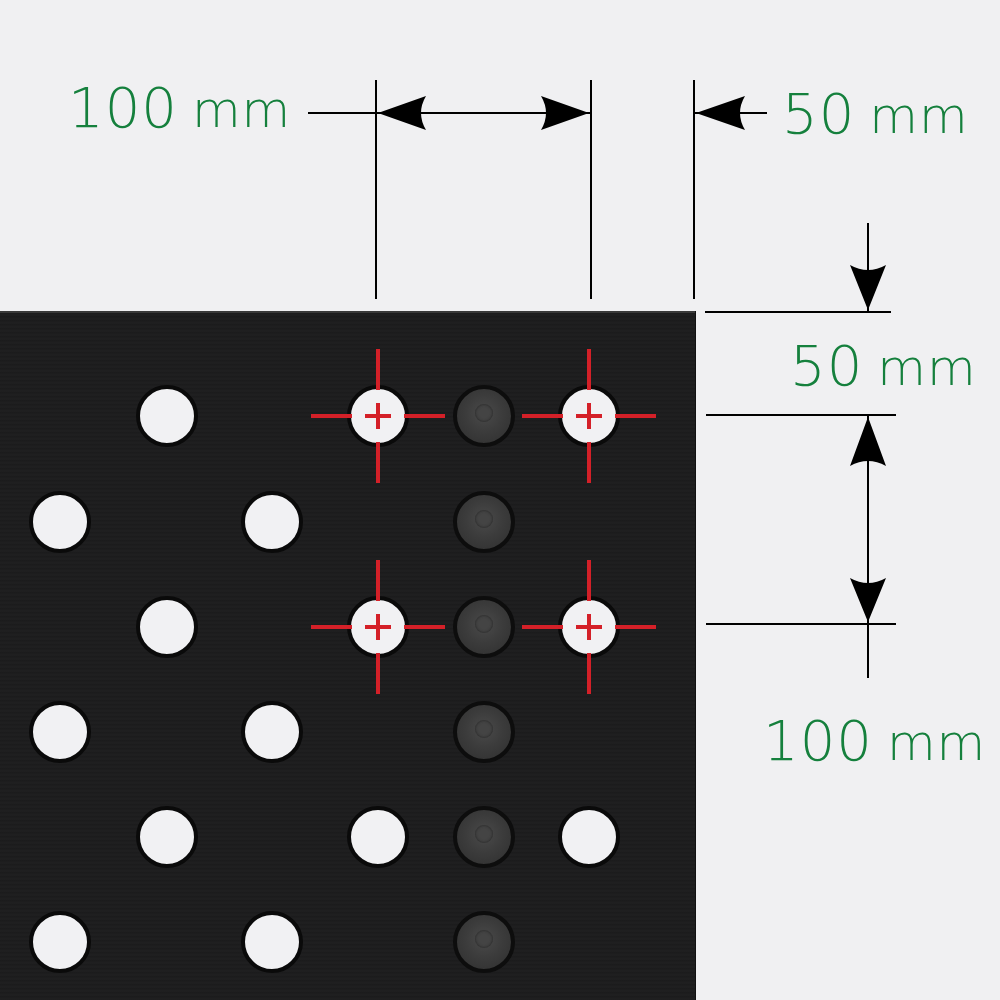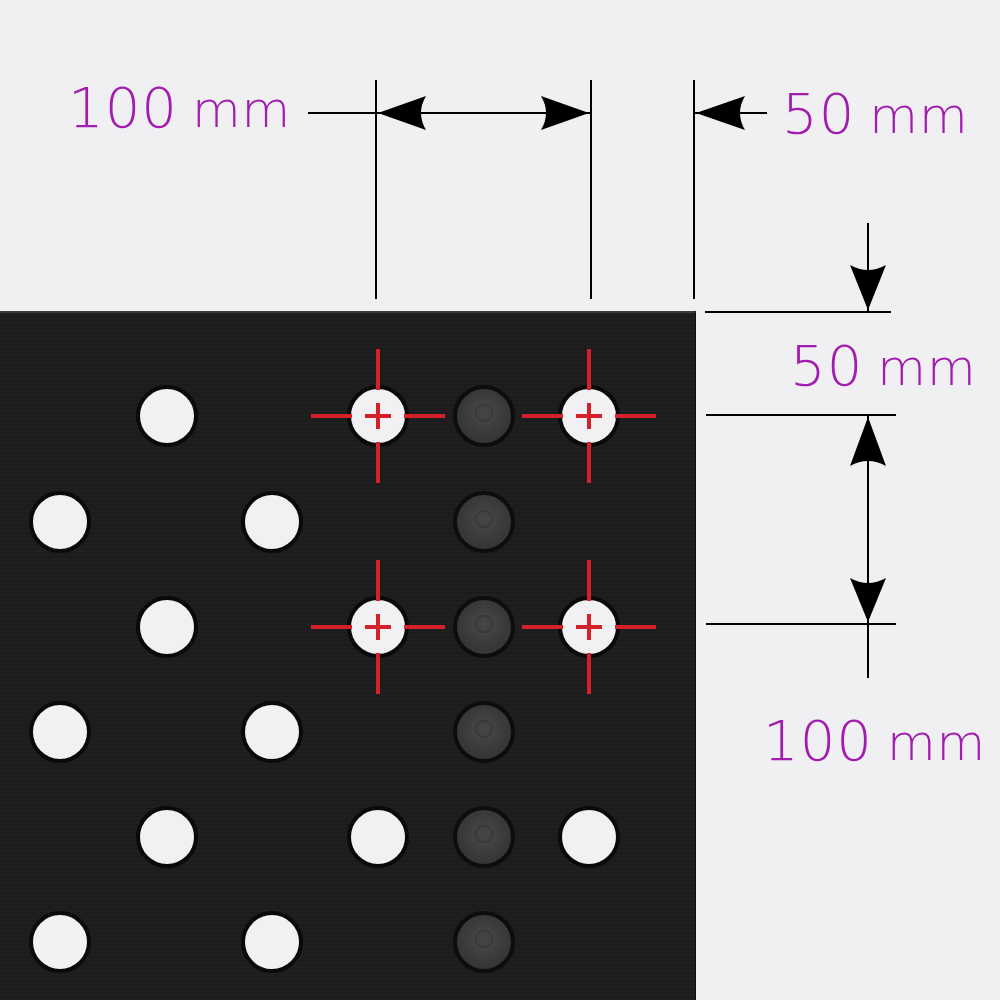--- a/index.html
+++ b/index.html
@@ -1,18 +1,18 @@
 <!DOCTYPE html>
 <html><head>
 <meta charset="utf-8">
 <style>
   html, body { margin:0; padding:0; }
   body { width:1000px; height:1000px; position:relative; overflow:hidden; background:#f0f0f2; font-family:"DejaVu Sans", sans-serif; }
   #stage { position:absolute; left:0; top:0; width:1000px; height:1000px; }
-  .label { position:absolute; color:#a21caf; font-family:"DejaVu Sans", sans-serif; font-weight:300; font-size:56px; letter-spacing:1px; white-space:nowrap; line-height:1; }
+  .label { position:absolute; color:#15803d; font-family:"DejaVu Sans", sans-serif; font-weight:300; font-size:56px; letter-spacing:1px; white-space:nowrap; line-height:1; }
   .label .unit { font-size:50px; margin-left:14px; }
   #panel { position:absolute; left:0; top:311px; width:695px; height:689px;
            background: repeating-linear-gradient(180deg, #1c1c1d 0px, #202021 2px, #1a1a1b 4px);
            border-top:2px solid #3a3a3a; box-shadow: 1px 0 0 #111; }
   .hole { position:absolute; width:62px; height:62px; border-radius:50%; box-sizing:border-box; border:4px solid #0a0a0a; }
   .hole.open { background:#f1f1f3; }
   .hole.plug { background: radial-gradient(circle at 50% 45%, #4a4a4a 0%, #3c3c3c 45%, #2e2e2e 100%); border-color:#0d0d0d; }
   .hole.plug .nub { position:absolute; left:50%; top:45%; width:18px; height:18px; margin:-9px 0 0 -9px; border-radius:50%; background:#444; box-shadow: inset 0 0 3px #222; }
 </style>
 </head>

